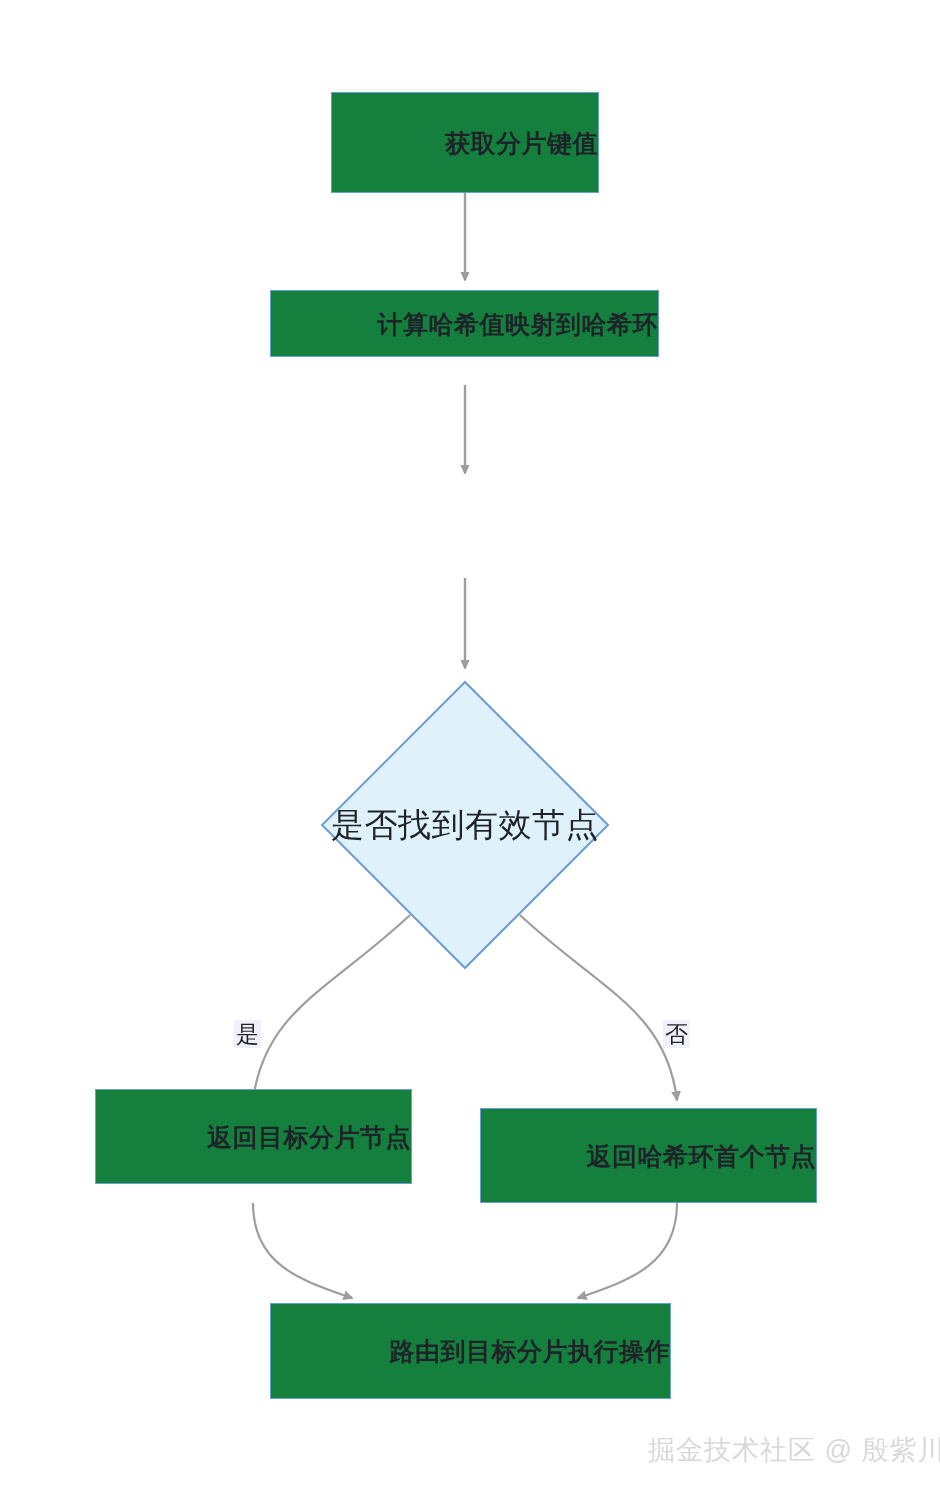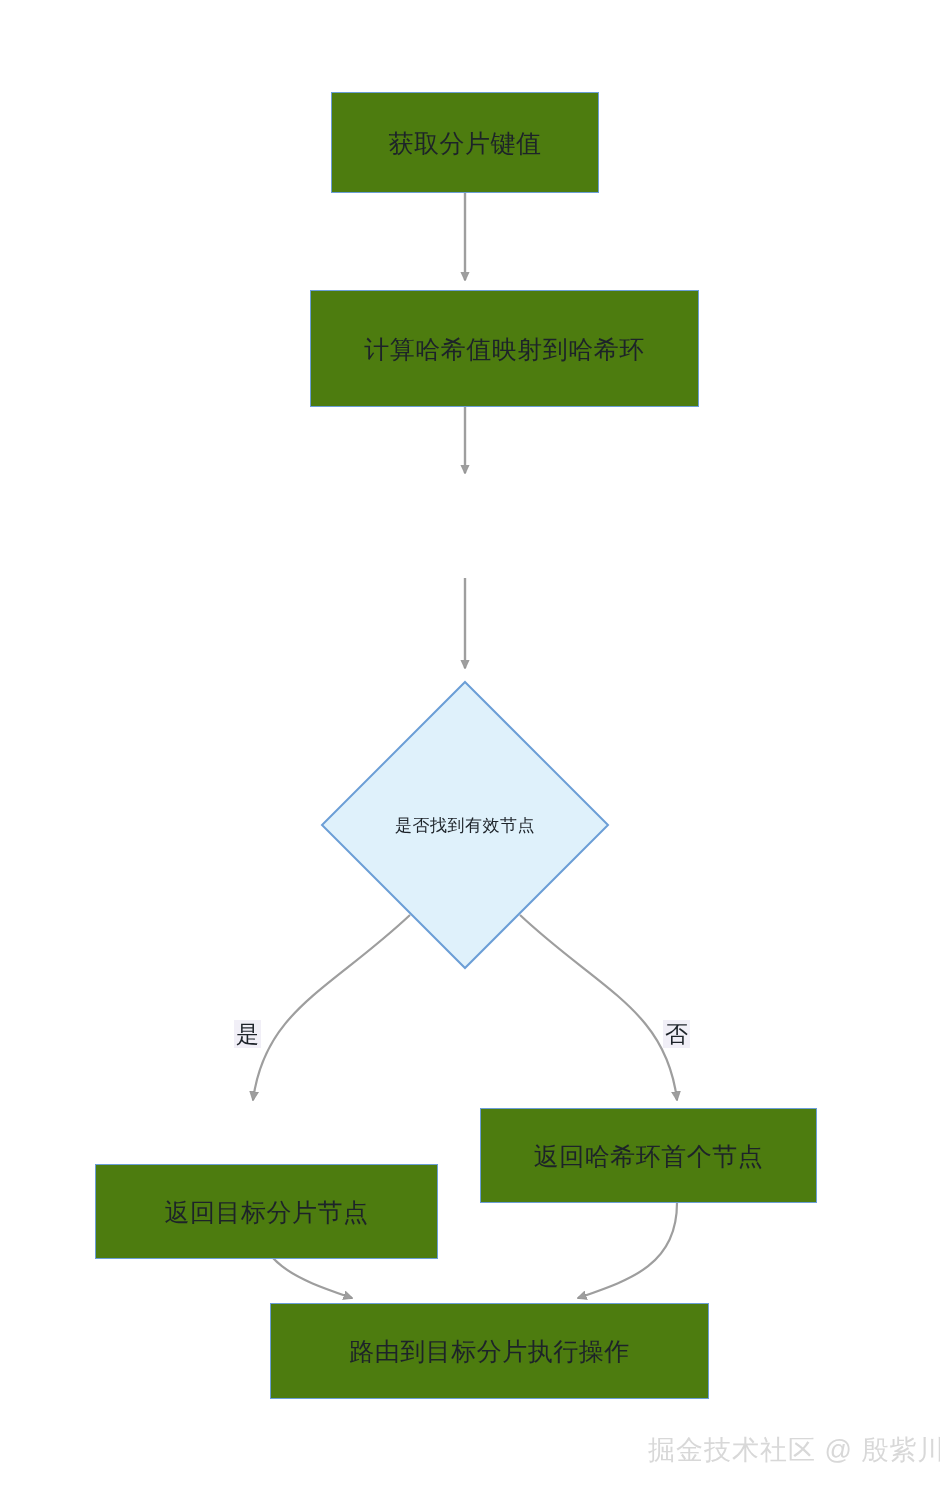--- a/index.html
+++ b/index.html
@@ -18,26 +18,27 @@
   #edges {
     position: absolute;
     left: 0;
     top: 0;
     width: 940px;
     height: 1496px;
   }
   .node {
     position: absolute;
     box-sizing: border-box;
-    background: #4d7c0f;
+    background: #15803d;
     border: 1.6px solid #6b9ed6;
     display: flex;
     align-items: center;
-    justify-content: center;
+    justify-content: flex-end;
     z-index: 2;
+    font-weight: bold;
   }
   .node .node-label {
     font-size: 25px;
     color: #1d2329;
     letter-spacing: 0.5px;
     line-height: 1.2;
     white-space: nowrap;
   }
   .diamond-wrap {
     position: absolute;
@@ -48,21 +49,21 @@
   }
   .diamond-shape {
     position: absolute;
     left: 0;
     top: 0;
     width: 100%;
     height: 100%;
   }
   .diamond-wrap .node-label {
     position: relative;
-    font-size: 17px;
+    font-size: 33px;
     color: #1d2329;
     letter-spacing: 0.5px;
     white-space: nowrap;
     z-index: 3;
   }
   .edge-label {
     position: absolute;
     z-index: 3;
     background: #f1eff7;
     color: #1d2329;
@@ -104,43 +105,43 @@
 
     <path d="M253,1203 C253,1265 300,1280 352,1298" fill="none" stroke="#9e9e9e" stroke-width="2.2" marker-end="url(#arrowhead)"></path>
 
     <path d="M677,1203 C677,1265 630,1280 578,1298" fill="none" stroke="#9e9e9e" stroke-width="2.2" marker-end="url(#arrowhead)"></path>
   </svg>
 
   <div class="node" style="left:331px; top:92px; width:268px; height:101px;">
     <span class="node-label">获取分片键值</span>
   </div>
 
-  <div class="node" style="left:270px; top:290px; width:389px; height:117px;margin-left:40px;">
+  <div class="node" style="left:270px; top:290px; width:389px; height:67px;">
     <span class="node-label">计算哈希值映射到哈希环</span>
   </div>
 
 
   <div class="diamond-wrap" style="left:320px; top:680px; width:290px; height:290px;">
     <svg class="diamond-shape" viewBox="0 0 290 290" xmlns="http://www.w3.org/2000/svg" preserveAspectRatio="none">
       <polygon points="145,2 288,145 145,288 2,145" fill="#dff1fb" stroke="#6b9ed6" stroke-width="2"></polygon>
     </svg>
     <span class="node-label">是否找到有效节点</span>
   </div>
 
   <div class="edge-label" style="left:234px; top:1020px;">是</div>
 
   <div class="edge-label" style="left:663px; top:1020px;">否</div>
 
-  <div class="node" style="left:95px; top:1164px; width:343px; height:95px;">
+  <div class="node" style="left:95px; top:1089px; width:317px; height:95px;">
     <span class="node-label">返回目标分片节点</span>
   </div>
 
   <div class="node" style="left:480px; top:1108px; width:337px; height:95px;">
     <span class="node-label">返回哈希环首个节点</span>
   </div>
 
-  <div class="node" style="left:270px; top:1303px; width:439px; height:96px;">
+  <div class="node" style="left:270px; top:1303px; width:401px; height:96px;">
     <span class="node-label">路由到目标分片执行操作</span>
   </div>
 
   <div class="watermark" style="left:648px; top:1432px;">掘金技术社区 @ 殷紫川</div>
 
 </div>
 
 </body></html>

